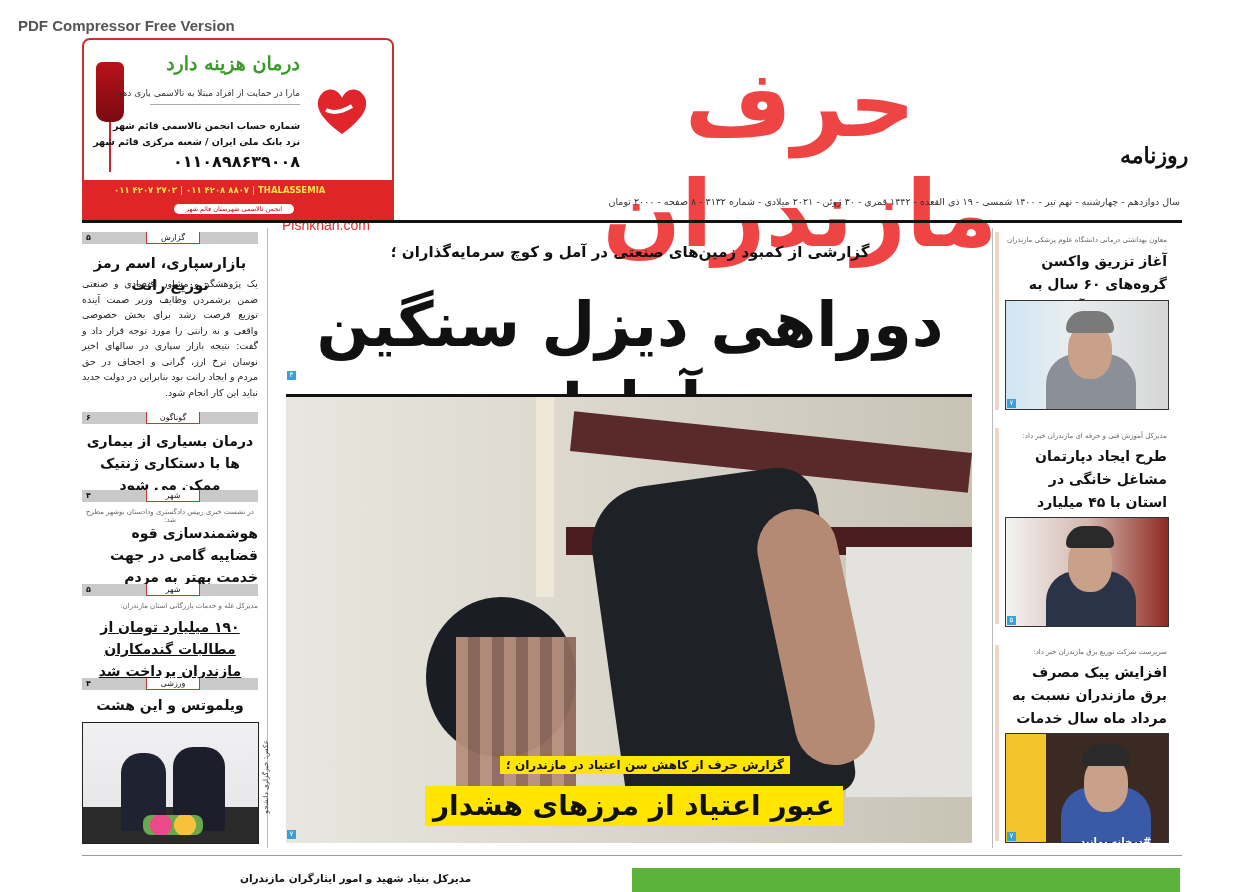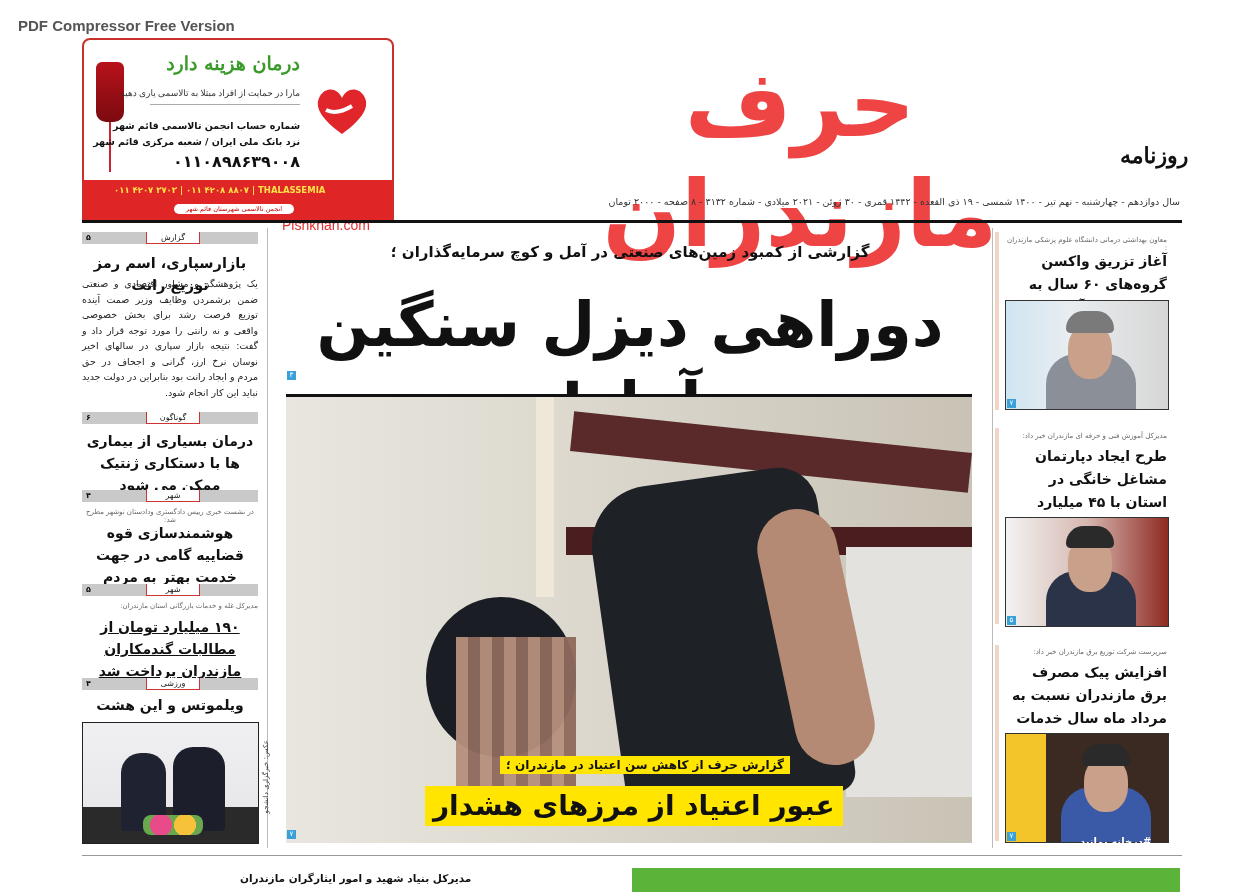--- a/index.html
+++ b/index.html
@@ -2,21 +2,21 @@
 <html><head>
 <meta charset="utf-8">
 <style>
   html,body{margin:0;padding:0;}
   body{width:1250px;height:892px;background:#ffffff;position:relative;overflow:hidden;font-family:"DejaVu Sans",sans-serif;color:#111;}
   .abs{position:absolute;}
   .watermark{left:18px;top:17px;font-family:"Liberation Sans",sans-serif;font-weight:bold;font-size:15px;color:#555;}
   
   .ad{left:82px;top:38px;width:308px;height:180px;border:2px solid #c9302c;border-radius:8px 8px 0 0;background:#fff;overflow:hidden;}
   .ad-title{position:absolute;right:92px;top:12px;font-size:19px;font-weight:bold;color:#3a9a2a;direction:rtl;font-family:"DejaVu Serif",serif;}
-  .ad-sub{position:absolute;right:92px;top:48px;font-size:9px;color:#333;direction:rtl;font-family:Liberation Serif, serif;}
+  .ad-sub{position:absolute;right:92px;top:48px;font-size:9px;color:#333;direction:rtl;}
   .ad-line{position:absolute;right:92px;top:64px;width:150px;height:1px;background:#aaa;}
   .ad-acc1{position:absolute;right:92px;top:80px;font-size:9.5px;font-weight:bold;direction:rtl;}
   .ad-acc2{position:absolute;right:92px;top:96px;font-size:9.5px;font-weight:bold;direction:rtl;}
   .ad-num{position:absolute;right:92px;top:112px;font-size:16px;font-weight:bold;letter-spacing:1px;direction:rtl;}
   .ad-bar{position:absolute;left:0;right:0;top:140px;height:40px;background:#e02527;}
   .ad-phones{position:absolute;left:30px;top:145px;font-size:8.5px;color:#ffe24a;font-weight:bold;}
   .ad-foot{position:absolute;left:90px;top:164px;width:120px;height:10px;background:#fff;border-radius:6px;font-size:6.5px;color:#c00;text-align:center;line-height:10px;direction:rtl;}
   .iv{position:absolute;left:12px;top:22px;width:28px;height:60px;background:linear-gradient(#b8121a,#7a0a10);border-radius:6px 6px 10px 10px;}
   .iv-tube{position:absolute;left:25px;top:82px;width:2px;height:50px;background:#c23;}
   .heart{position:absolute;right:20px;top:40px;width:60px;height:60px;}
@@ -114,21 +114,21 @@
 
   <div class="kicker-bar" style="top:412px;"></div>
   <div class="kicker-label" style="left:146px;top:412px;">گوناگون</div>
   <div class="kicker-page" style="left:86px;top:413px;">۶</div>
   <div class="lc-head" style="top:430px;">درمان بسیاری از بیماری ها با دستکاری ژنتیک ممکن می شود</div>
 
   <div class="kicker-bar" style="top:490px;"></div>
   <div class="kicker-label" style="left:146px;top:490px;">شهر</div>
   <div class="kicker-page" style="left:86px;top:491px;">۴</div>
   <div class="lc-pre" style="top:508px;">در نشست خبری رییس دادگستری ودادستان نوشهر مطرح شد:</div>
-  <div class="lc-head" style="top:522px;">هوشمندسازی قوه قضاییه گامی در جهت خدمت بهتر به مردم</div>
+  <div class="lc-head" style="top:522px;text-align:right;">هوشمندسازی قوه قضاییه گامی در جهت خدمت بهتر به مردم</div>
 
   <div class="kicker-bar" style="top:584px;"></div>
   <div class="kicker-label" style="left:146px;top:584px;">شهر</div>
   <div class="kicker-page" style="left:86px;top:585px;">۵</div>
   <div class="lc-pre" style="top:602px;text-align:right;">مدیرکل غله و خدمات بازرگانی استان مازندران:</div>
   <div class="lc-head" style="top:616px;text-decoration:underline;">۱۹۰ میلیارد تومان از مطالبات گندمکاران مازندران پرداخت شد</div>
 
   <div class="kicker-bar" style="top:678px;"></div>
   <div class="kicker-label" style="left:146px;top:678px;">ورزشی</div>
   <div class="kicker-page" style="left:86px;top:679px;">۴</div>

